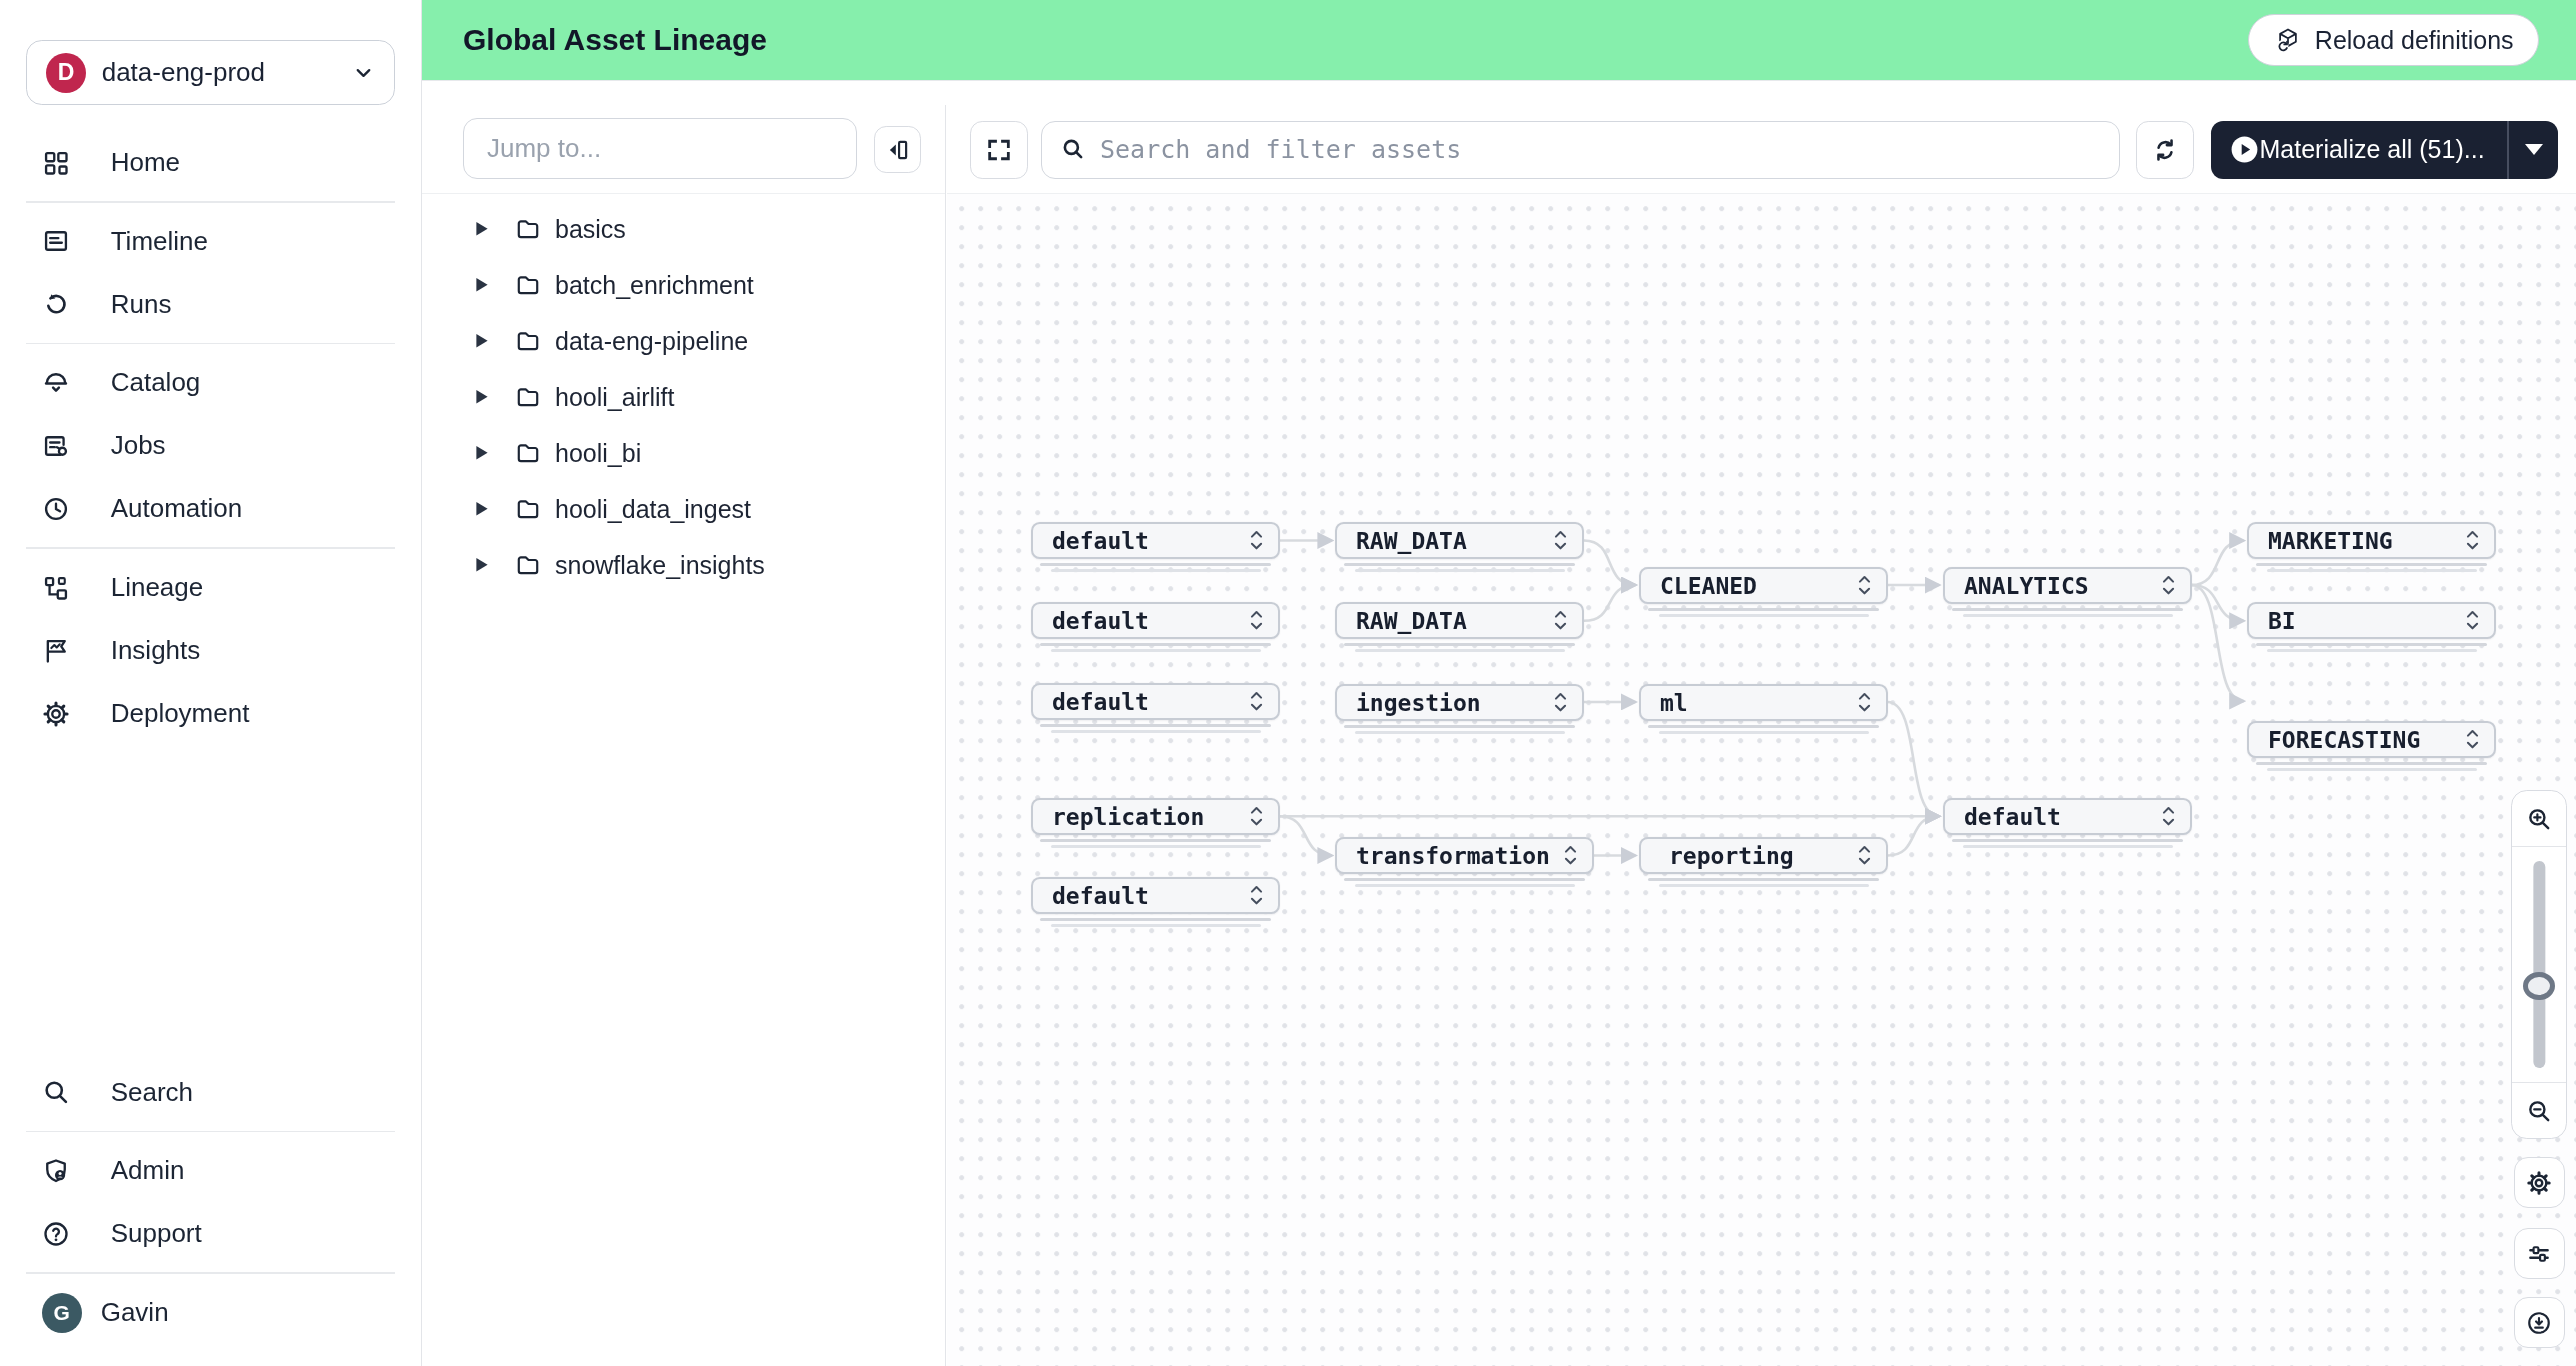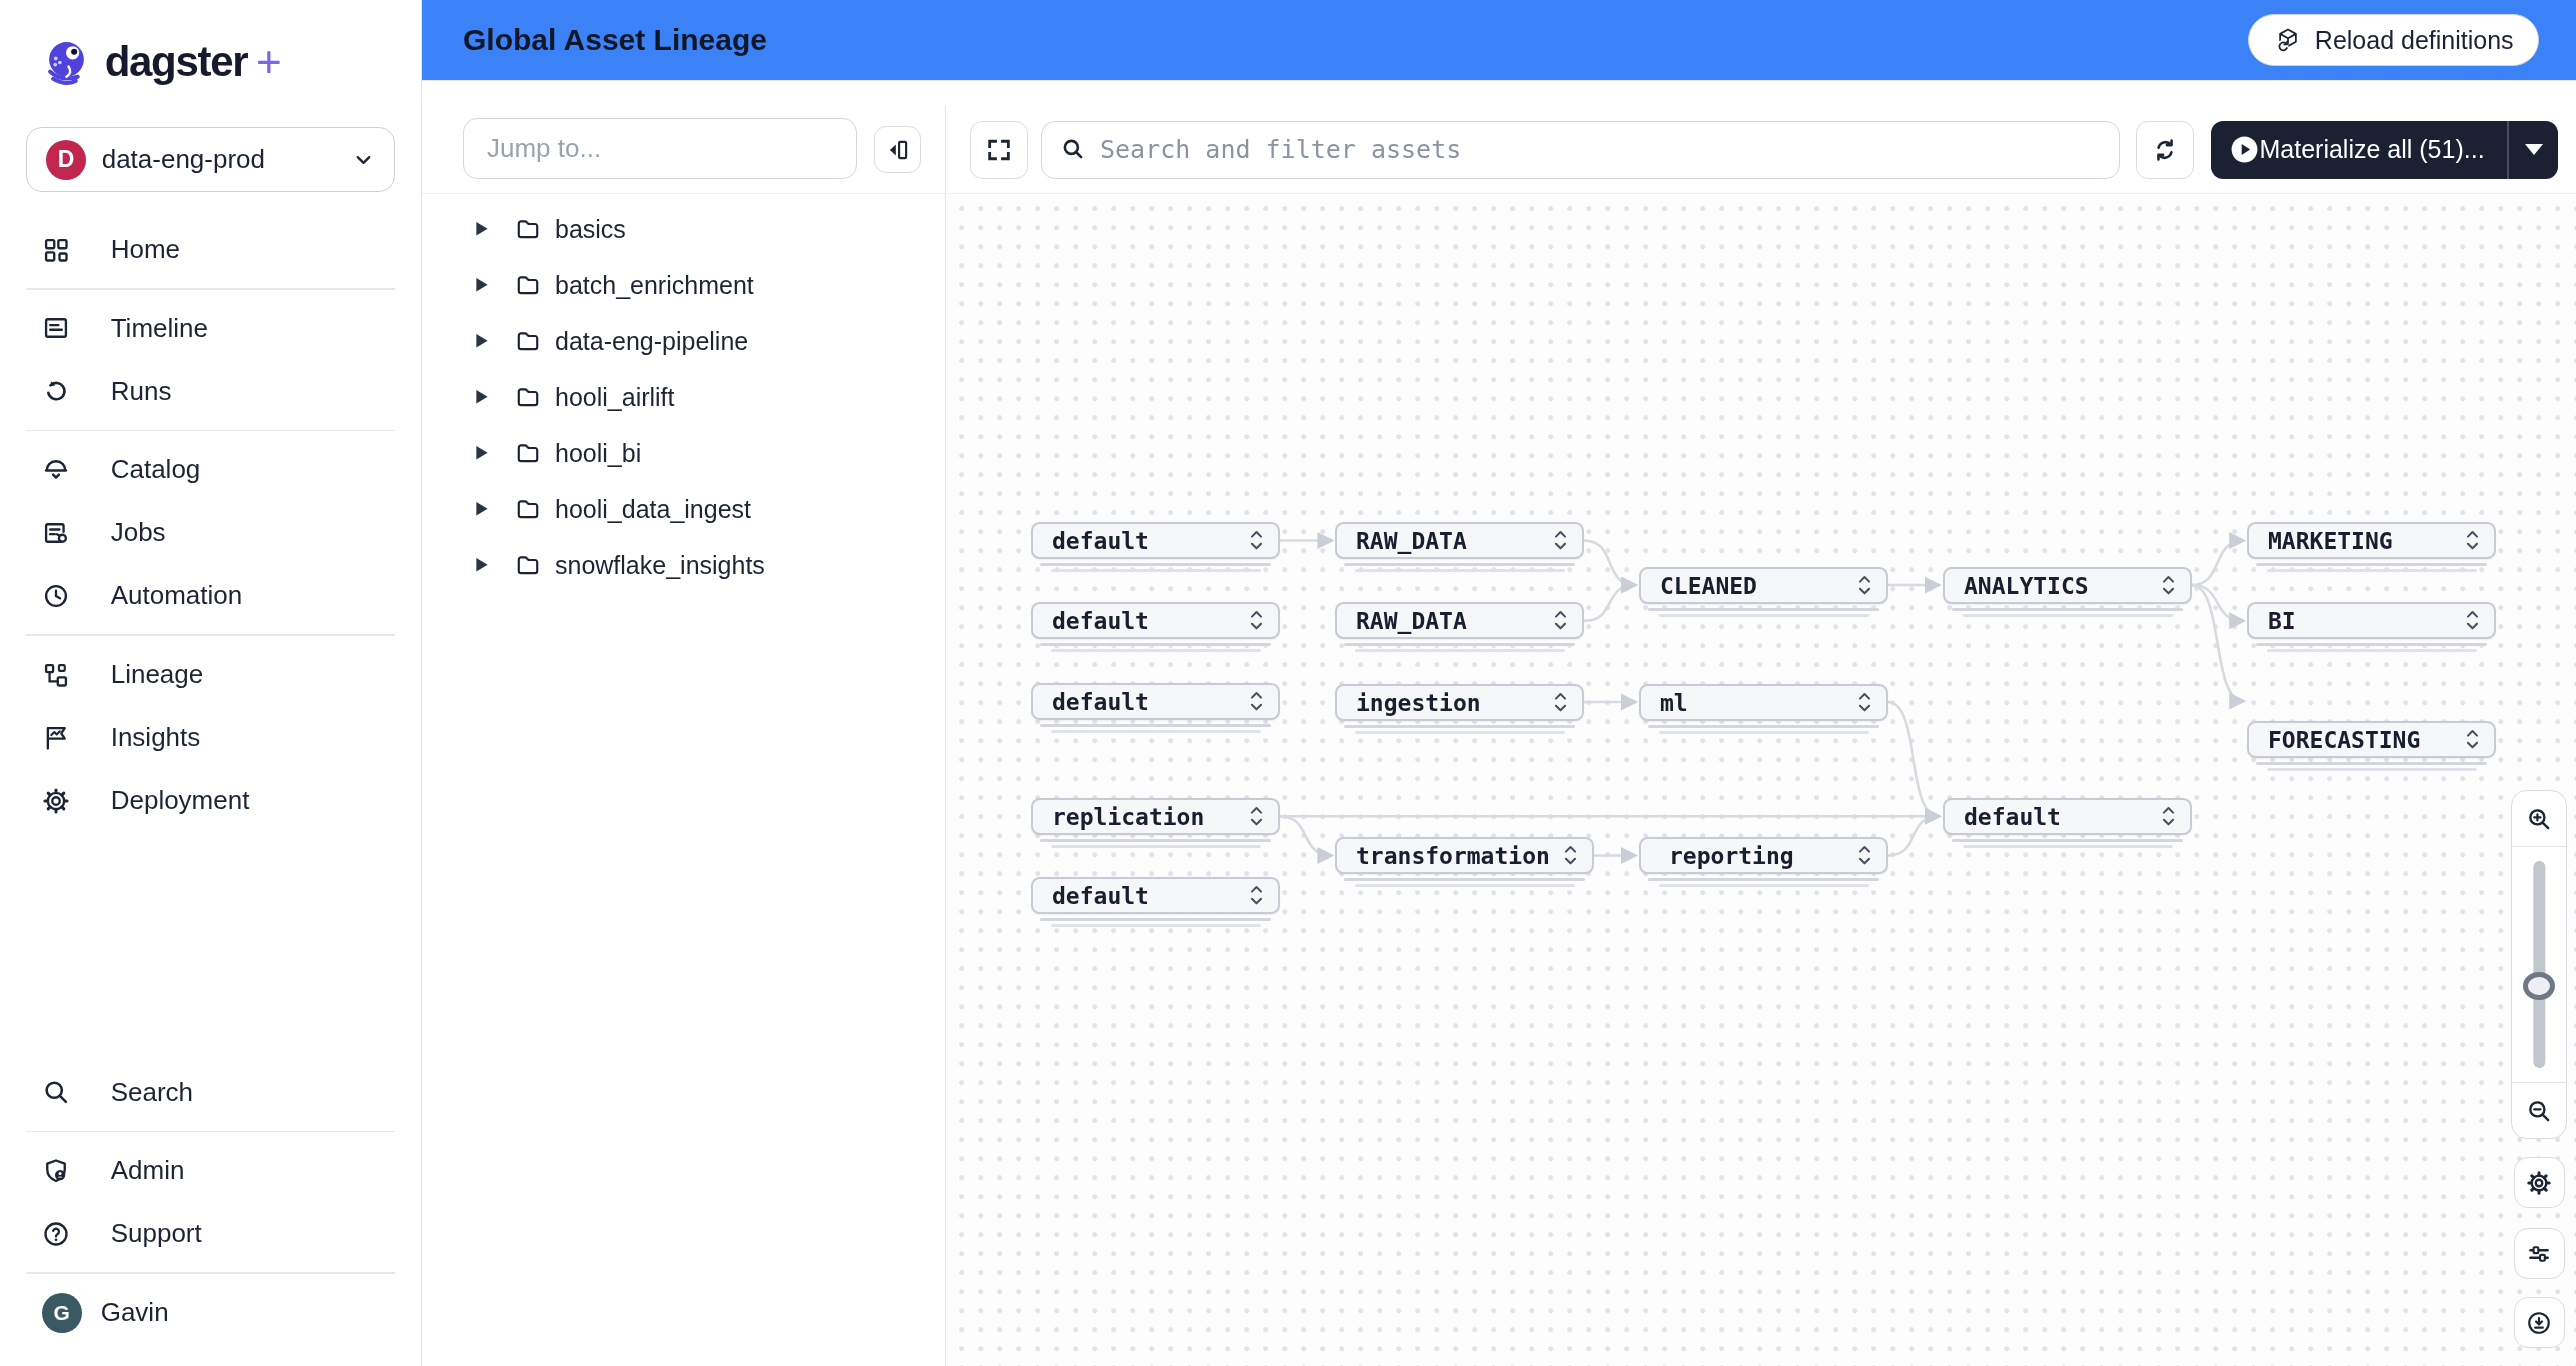--- a/index.html
+++ b/index.html
@@ -45,21 +45,21 @@
     font-size:26px;color:#1c2534;cursor:pointer;border-radius:10.5px;}
   .nav-icon{width:28px;height:28px;color:#1c2534;flex:0 0 auto;}
   .nav-divider{height:1.7px;background:var(--border-light);margin:7px 0;}
   .sidebar-footer{margin-top:auto;margin-bottom:23px;display:flex;flex-direction:column;}
   .user-avatar{width:40px;height:40px;border-radius:50%;background:var(--user-avatar-teal);
     color:#fff;font-weight:700;font-size:21px;display:flex;align-items:center;justify-content:center;flex:0 0 auto;}
   .user-item{gap:19px;}
 
   
   .header{
-    position:absolute;left:422px;top:0;right:0;height:81px;background:#3b82f6;
+    position:absolute;left:422px;top:0;right:0;height:81px;background:#86efac;
     border-bottom:1.7px solid var(--border-light);display:flex;align-items:center;
     padding:0 37px 0 41px;
   }
   .page-title{font-size:30px;font-weight:700;color:#121728;}
   .reload-btn{
     margin-left:auto;height:52px;border:1.7px solid #ced3da;border-radius:26px;background:#fff;
     display:flex;align-items:center;gap:13px;padding:0 24.4px;font-size:25px;color:var(--text-navy);cursor:pointer;
   }
 
   
@@ -144,35 +144,20 @@
     background:#fff;display:flex;align-items:center;justify-content:center;cursor:pointer;color:#1c2534;
   }
   .ctrl-gear{top:963px;}
   .ctrl-tune{top:1034px;}
   .ctrl-download{top:1103px;}
 </style>
 </head>
 <body>
 
 <div class="sidebar">
-  <div class="logo-row">
-    <svg class="logo-mark" viewBox="0 0 48 48">
-      <circle cx="24" cy="21" r="17" fill="#4f43dd"></circle>
-      <circle cx="30" cy="14.5" r="6.5" fill="#ffffff"></circle>
-      <circle cx="31.5" cy="13.5" r="3" fill="#10142a"></circle>
-      <circle cx="13.5" cy="20" r="1.8" fill="#cfd2f5"></circle>
-      <circle cx="17.5" cy="24" r="1.8" fill="#cfd2f5"></circle>
-      <circle cx="13" cy="26" r="1.8" fill="#cfd2f5"></circle>
-      <path d="M8,33 q11,10 27,5" stroke="#4f43dd" stroke-width="4" fill="none" stroke-linecap="round"></path>
-      <path d="M11,40 q12,7 22,2" stroke="#4f43dd" stroke-width="4" fill="none" stroke-linecap="round"></path>
-      <path d="M26,28 q4,6 -2,10" stroke="#ffffff" stroke-width="2.4" fill="none" stroke-linecap="round"></path>
-    </svg>
-    <span class="wordmark">dagster</span>
-    <span class="wordmark-plus">+</span>
-  </div>
 
   <div class="workspace">
     <span class="ws-avatar">D</span>
     <span class="ws-label">data-eng-prod</span>
     <svg width="23" height="23" viewBox="0 0 24 24">
       <path d="M6,9.5 L12,15.5 L18,9.5" stroke="#1c2534" stroke-width="2.4" fill="none" stroke-linecap="round" stroke-linejoin="round"></path>
     </svg>
   </div>
 
   <div class="nav">

